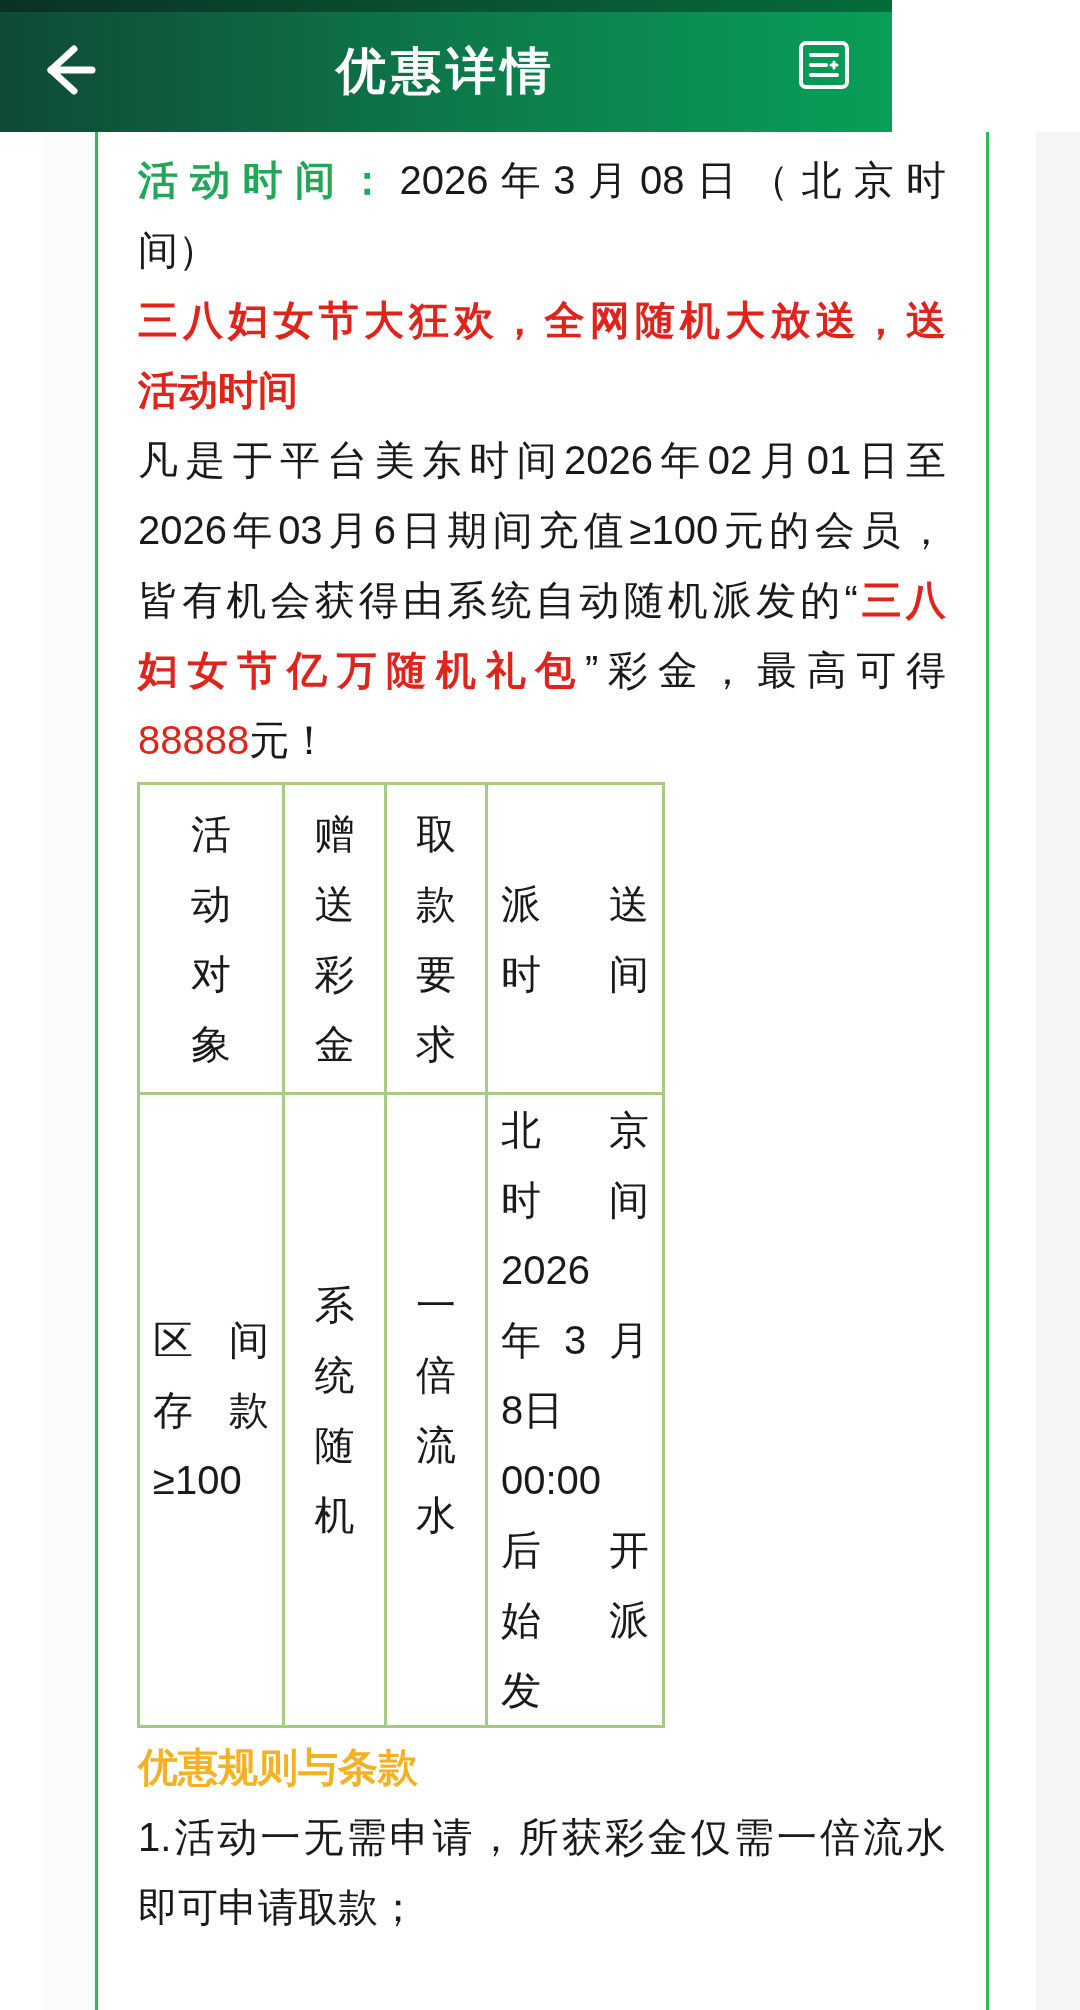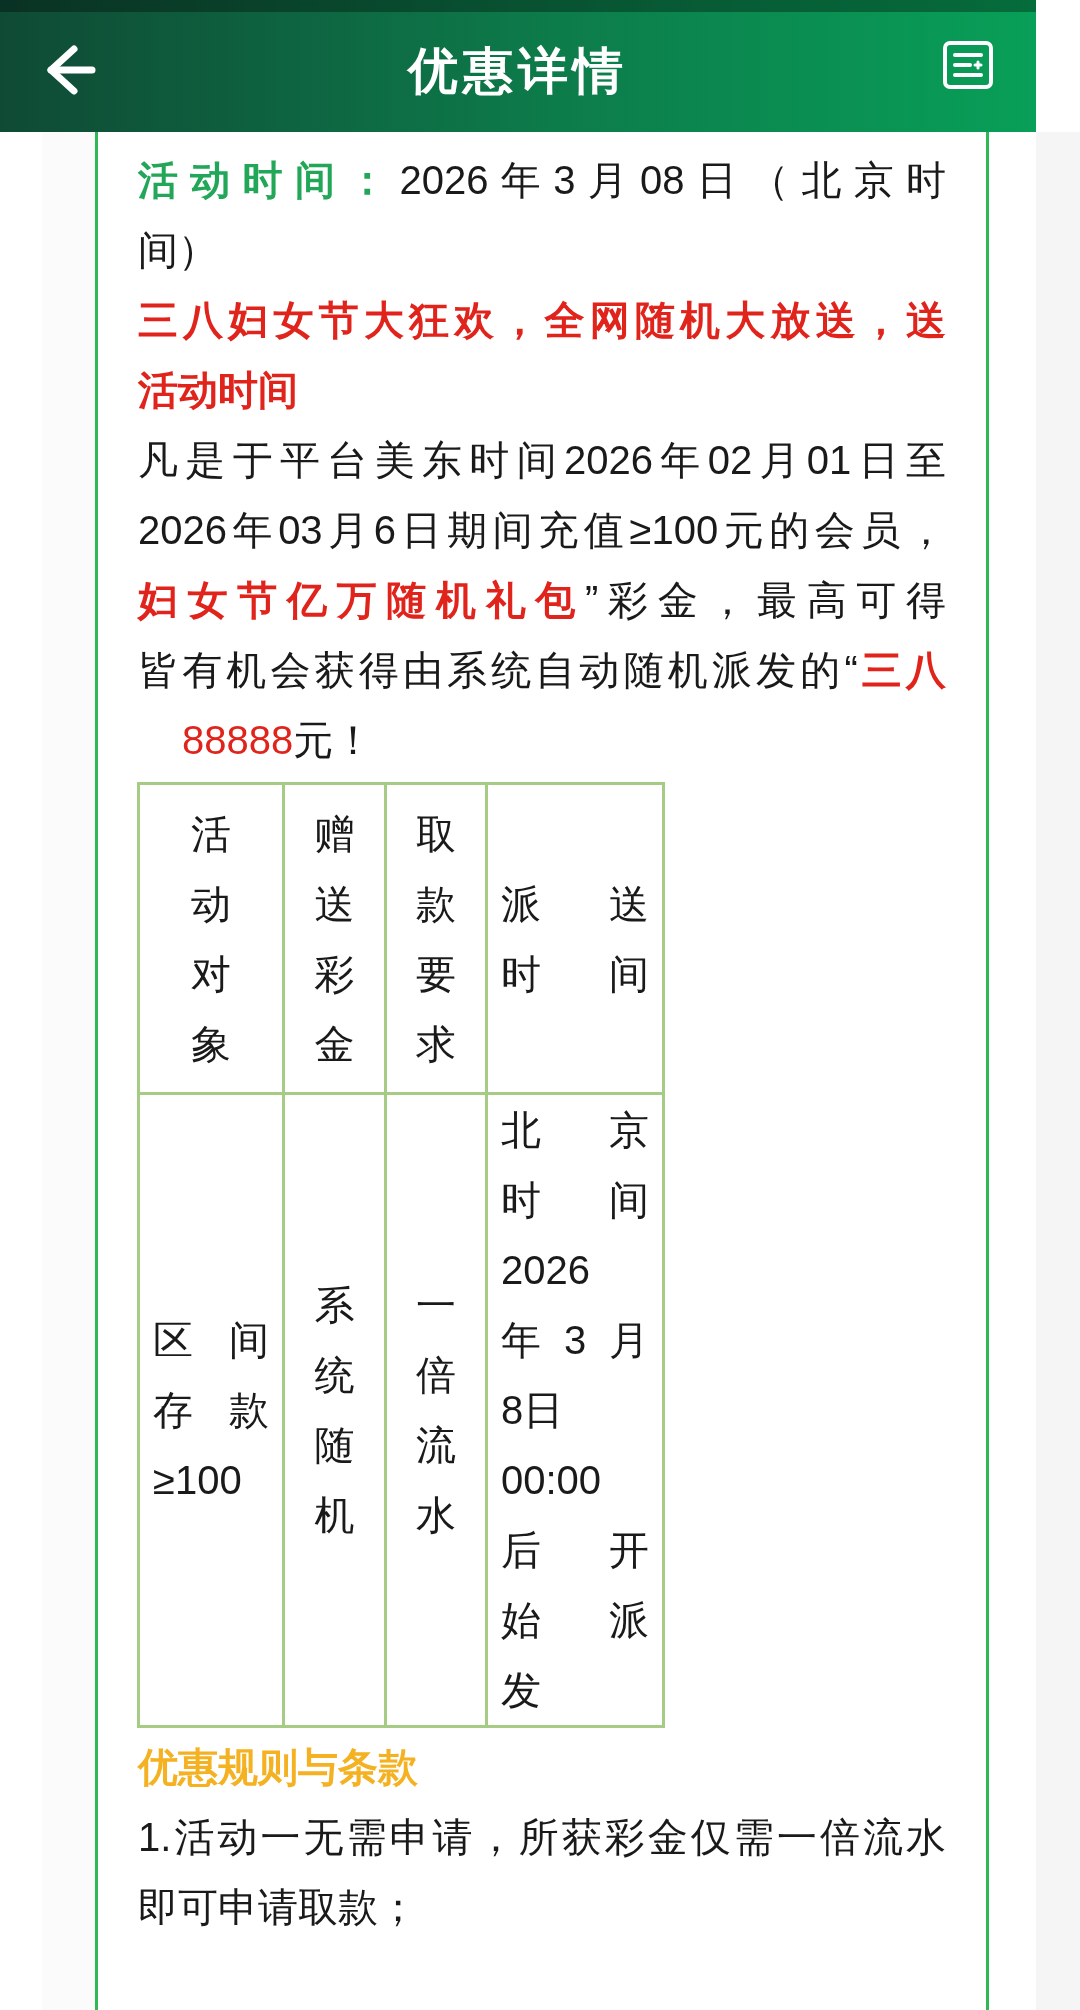--- a/index.html
+++ b/index.html
@@ -3,21 +3,21 @@
 <meta charset="utf-8">
 <style>
   html,body { margin:0; padding:0; background:#ffffff; }
   .screen {
     position:relative; width:1080px; height:2010px; overflow:hidden;
     background:#ffffff;
     font-family:"Liberation Sans","DejaVu Sans",sans-serif;
   }
   
   .hdr {
-    position:absolute; left:0; top:0; width:1036px; height:132px;
+    position:absolute; left:0; top:0; width:892px; height:132px;
     background:linear-gradient(90deg,#0f4a35 0%, #0d7a4a 52%, #089f58 100%);
     z-index:5;
   }
   .status-strip {
     position:absolute; left:0; top:0; width:100%; height:12px;
     background:rgba(0,0,0,0.32);
   }
   .hdr-title {
     position:absolute; left:0; right:0; top:12px; height:120px; line-height:118px;
     text-align:center; color:#ffffff; font-size:50px; font-weight:600; letter-spacing:5px;
@@ -87,23 +87,23 @@
   <div class="card-line right"></div>
 
   <div class="content">
     <div class="rich top">
         <div class="line j"><span style="color: rgb(33, 167, 87); font-weight: bold;">活动时间：</span><span style="color: rgb(26, 26, 26);">2026年3月08日（北京时</span></div>
         <div class="line l"><span style="color: rgb(26, 26, 26);">间）</span></div>
         <div class="line j"><span style="color: rgb(224, 36, 28); font-weight: bold;">三八妇女节大狂欢，全网随机大放送，送</span></div>
         <div class="line l"><span style="color: rgb(224, 36, 28); font-weight: bold;">活动时间</span></div>
         <div class="line j"><span style="color: rgb(26, 26, 26);">凡是于平台美东时间2026年02月01日至</span></div>
         <div class="line j"><span style="color: rgb(26, 26, 26);">2026年03月6日期间充值≥100元的会员，</span></div>
+        <div class="line j"><span style="color: rgb(26, 26, 26);">皆有机会获得由系统自动随机派发的“</span><span style="color: rgb(224, 36, 28); font-weight: bold;">三八</span></div>
         <div class="line j"><span style="color: rgb(224, 36, 28); font-weight: bold;">妇女节亿万随机礼包</span><span style="color: rgb(26, 26, 26);">”彩金，最高可得</span></div>
-        <div class="line j"><span style="color: rgb(26, 26, 26);">皆有机会获得由系统自动随机派发的“</span><span style="color: rgb(224, 36, 28); font-weight: bold;">三八</span></div>
-        <div class="line l"><span style="color: rgb(224, 36, 28); margin-left: 44px;">88888</span><span style="color: rgb(26, 26, 26);">元！</span></div>
+        <div class="line l"><span style="color: rgb(224, 36, 28);">88888</span><span style="color: rgb(26, 26, 26);">元！</span></div>
       </div>
     <table class="promo-table">
       <colgroup id="promo-cols">
           <col style="width: 145px;">
           <col style="width: 102px;">
           <col style="width: 101px;">
           <col style="width: 177px;">
         </colgroup>
       <tbody>
         <tr class="trow-head" id="trow-head">

